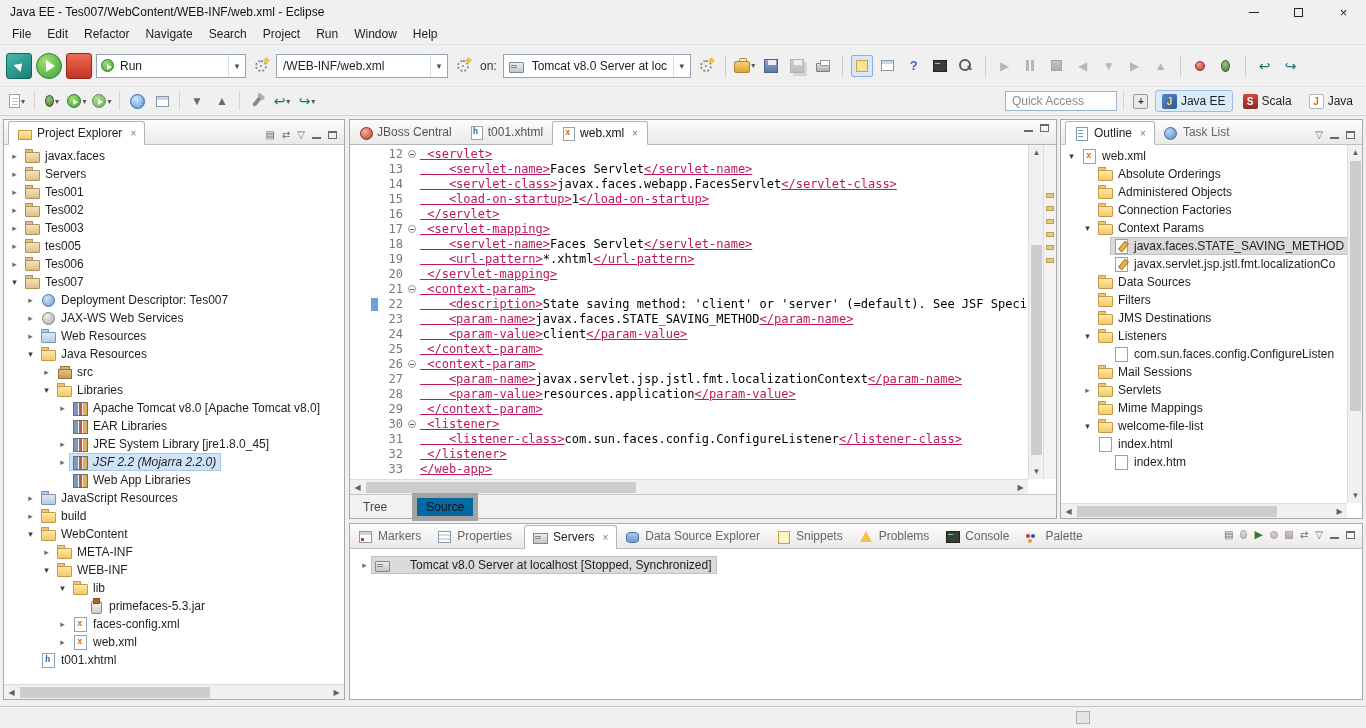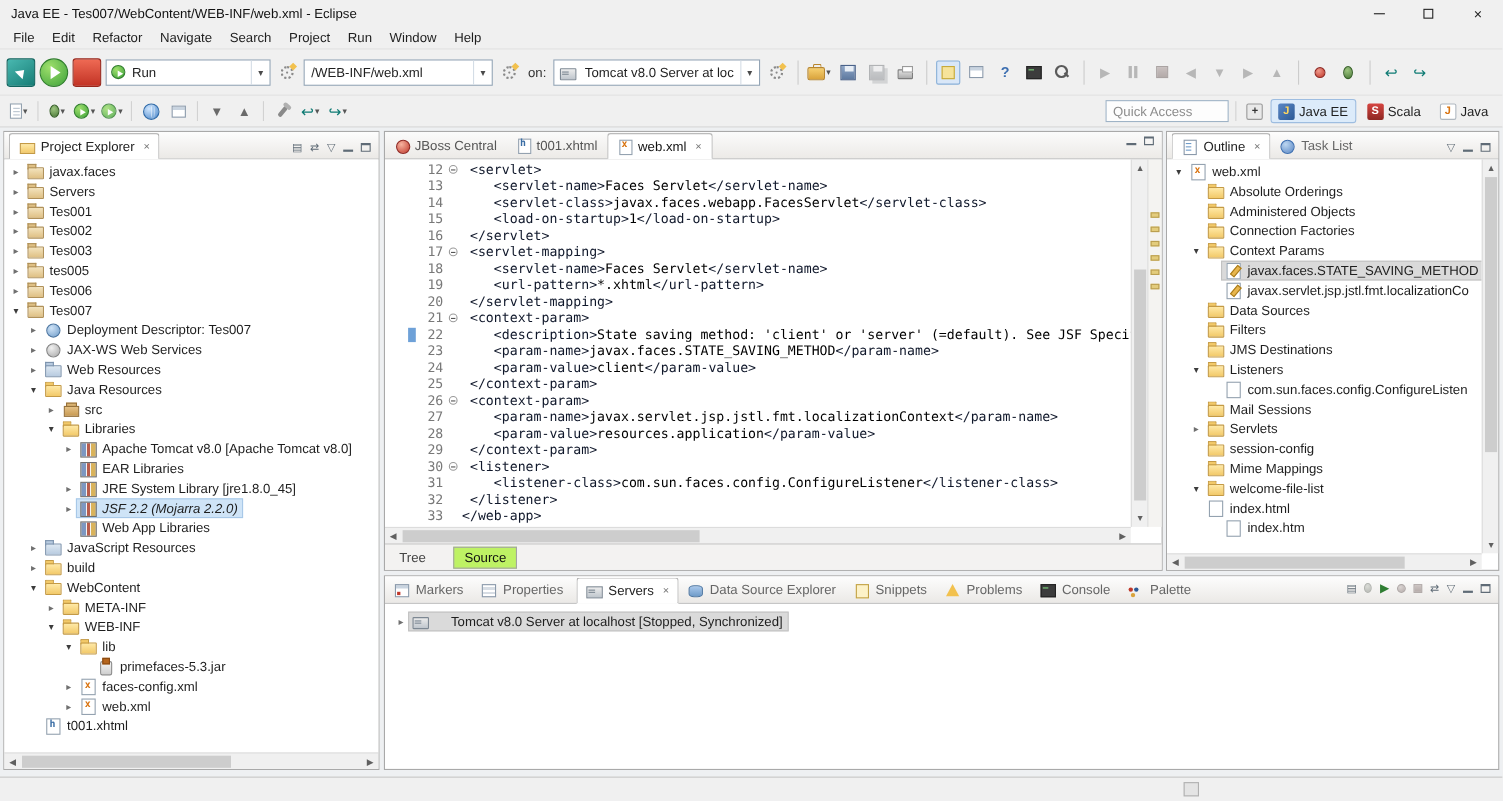--- a/index.html
+++ b/index.html
@@ -140,34 +140,34 @@
 
   .codewrap { position:absolute; left:0; right:28px; top:25px; height:334px; background:#fff; overflow:hidden; font:12px "DejaVu Sans Mono",monospace; padding-top:2px; }
   .cl { height:15px; line-height:15px; display:flex; white-space:pre;margin-left:20px; }
   .ann { width:9px; flex:none; position:relative; }
   .curmark { position:absolute; left:1px; top:1px; width:7px; height:13px; background:#6ea1d8; }
   .lnum { width:27px; flex:none; text-align:right; color:#787878; padding-right:3px; }
   .foldc { width:14px; flex:none; position:relative; }
   .fold { position:absolute; left:2px; top:3px; width:8px; height:8px; border:1px solid #9a9a9a; border-radius:50%; background:#fff; }
   .fold::after { content:""; position:absolute; left:1px; top:3px; width:4px; height:1px; background:#555; }
   .ltext { flex:1; overflow:hidden; }
-  .tg { color:#0f172a; }
+  .tg { color:#be185d;text-decoration:underline; }
   .tx { color:#000; }
 
   .vscroll { position:absolute; top:25px; right:13px; width:15px; height:334px; background:#f0f0f0; border-left:1px solid #dcdcdc; }
   .vthumb { position:absolute; left:2px; width:11px; background:#cdcdcd; }
   .sb-ar { position:absolute; left:0; width:15px; height:15px; color:#606060; font-size:8px; display:flex; align-items:center; justify-content:center; }
   .overview { position:absolute; top:25px; right:0; width:13px; height:334px; background:#f4f3f1; border-left:1px solid #dcdcdc; }
   .ovm { position:absolute; left:2px; width:8px; height:5px; background:#e3cc7c; border:1px solid #bb9f50; }
   .hscroll { position:absolute; left:0; right:28px; top:359px; height:15px; background:#f0f0f0; border-top:1px solid #dcdcdc; }
   .hthumb { position:absolute; top:2px; height:11px; background:#cdcdcd; }
   .hs-ar { position:absolute; top:0; width:15px; height:15px; color:#606060; font-size:8px; display:flex; align-items:center; justify-content:center; }
   .efoot { position:absolute; left:0; right:0; top:374px; bottom:0; background:#f3f2f1; border-top:1px solid #c6c6c6; display:flex; align-items:center; padding-left:4px; gap:16px; }
   .seg { padding:2px 9px; color:#444; }
-  .seg.active { background:#bef264; border:1px solid #a3a3a3; color:#111;text-align:right; }
+  .seg.active { background:#0369a1; border:5px solid #a3a3a3; color:#111;text-align:right; }
 
   
   .bti { width:15px; height:13px; display:inline-block; position:relative; flex:none; }
   .bt-markers::after { content:""; position:absolute; left:1px; top:1px; width:11px; height:10px; background:#fff; border:1px solid #8a99aa; box-shadow:inset 0 3px 0 #c9d4e0; }
   .bt-markers::before { content:""; position:absolute; left:3px; top:8px; width:3px; height:3px; background:#c0392b; z-index:1; }
   .bt-properties::after { content:""; position:absolute; left:1px; top:1px; width:11px; height:10px; background:repeating-linear-gradient(#fff 0 2px,#d7dde4 2px 4px); border:1px solid #8a99aa; }
   .bt-servers::after { content:""; position:absolute; left:0; top:2px; width:13px; height:9px; background:linear-gradient(#ececec,#bfc6cd); border:1px solid #7d8893; }
   .bt-servers::before { content:""; position:absolute; left:2px; top:5px; width:6px; height:1px; background:#7d8893; box-shadow:0 2px 0 #7d8893; z-index:1; }
   .bt-dse::after { content:""; position:absolute; left:1px; top:2px; width:11px; height:9px; background:linear-gradient(#a9c8ec,#6f9cc9); border:1px solid #4a74a0; border-radius:5px/3px; }
   .bt-snippets::after { content:""; position:absolute; left:2px; top:1px; width:10px; height:11px; background:#fdf2c8; border:1px solid #c2a245; }
@@ -789,27 +789,20 @@
           <span class="arrow">▸</span>
           <span class="hlw">
             <span class="fico fico-ofolder"></span>
             <span class="tlabel">Servlets</span>
           </span>
         </div>
         <div class="trow" style="padding-left: 20px;">
           <span class="arrow"></span>
           <span class="hlw">
             <span class="fico fico-ofolder"></span>
-            <span class="tlabel">session-config</span>
-          </span>
-        </div>
-        <div class="trow" style="padding-left: 20px;">
-          <span class="arrow"></span>
-          <span class="hlw">
-            <span class="fico fico-ofolder"></span>
             <span class="tlabel">Mime Mappings</span>
           </span>
         </div>
         <div class="trow" style="padding-left: 20px;">
           <span class="arrow open">▾</span>
           <span class="hlw">
             <span class="fico fico-ofolder"></span>
             <span class="tlabel">welcome-file-list</span>
           </span>
         </div>

